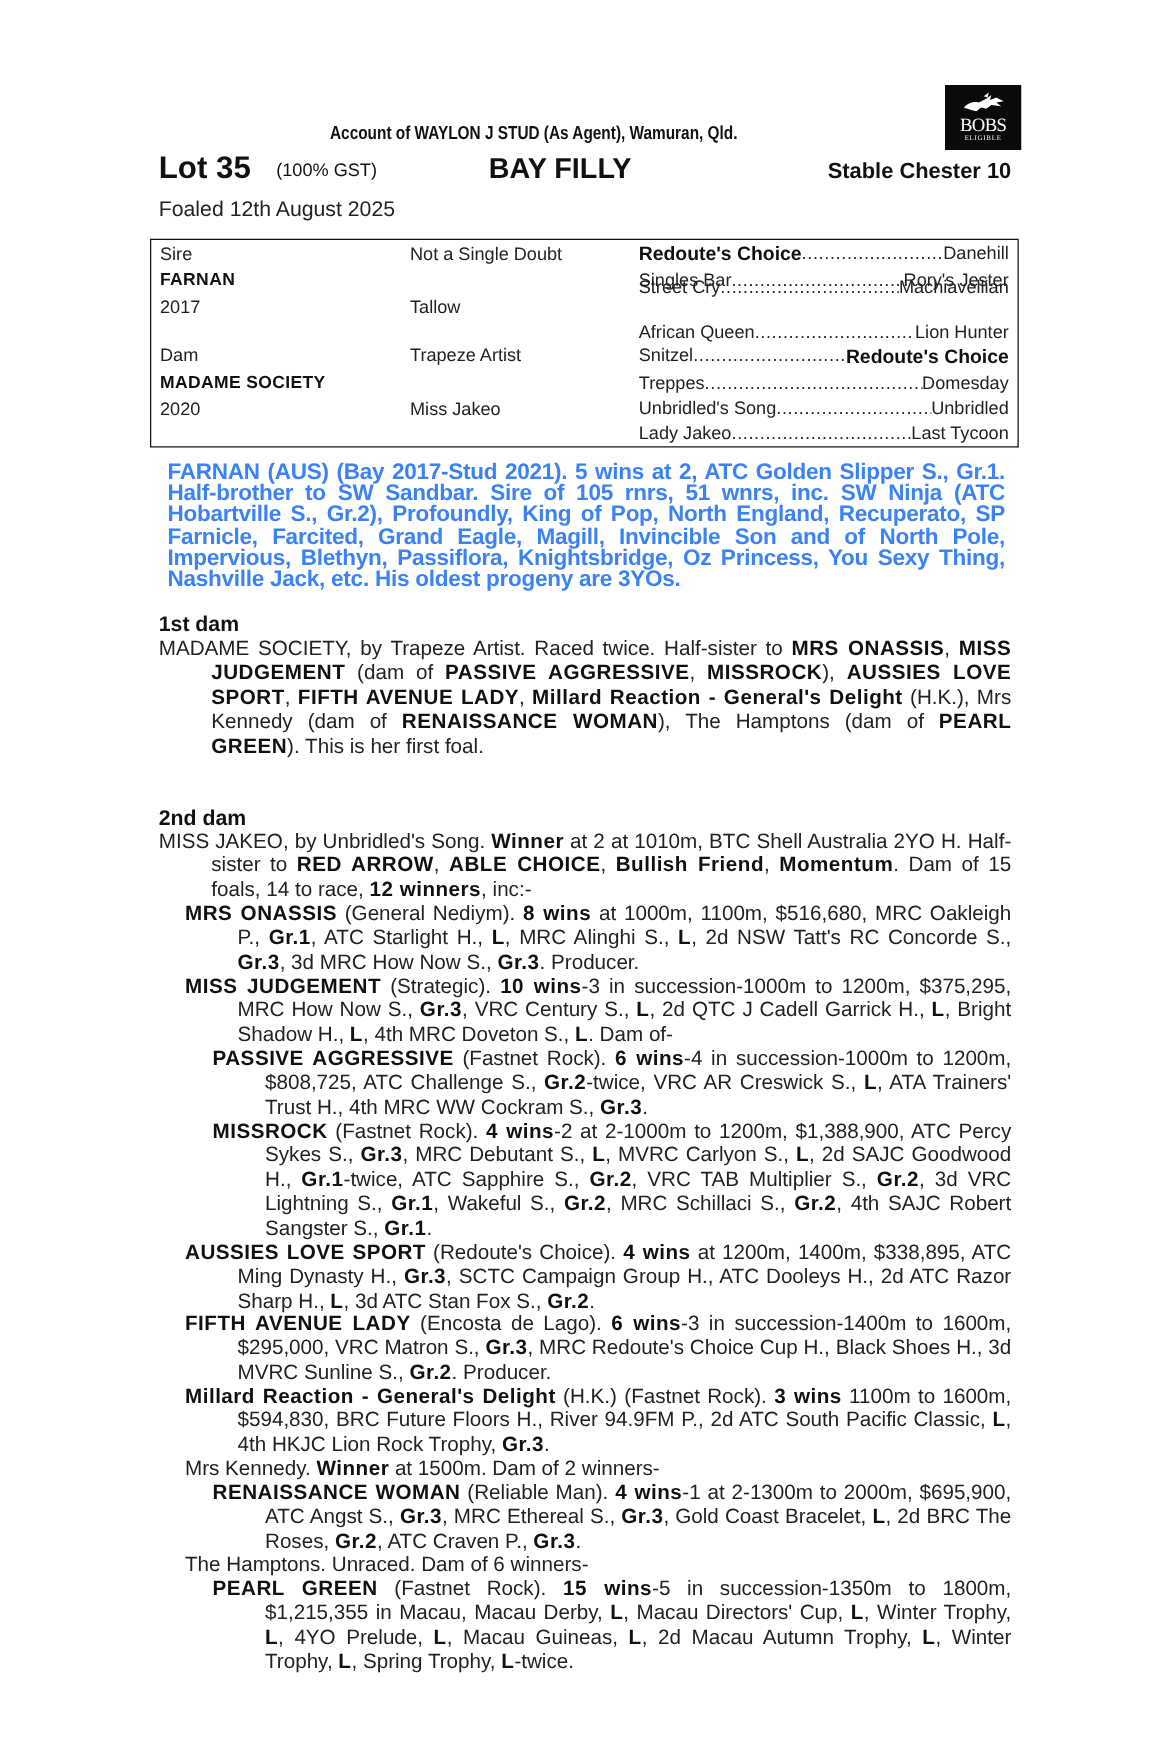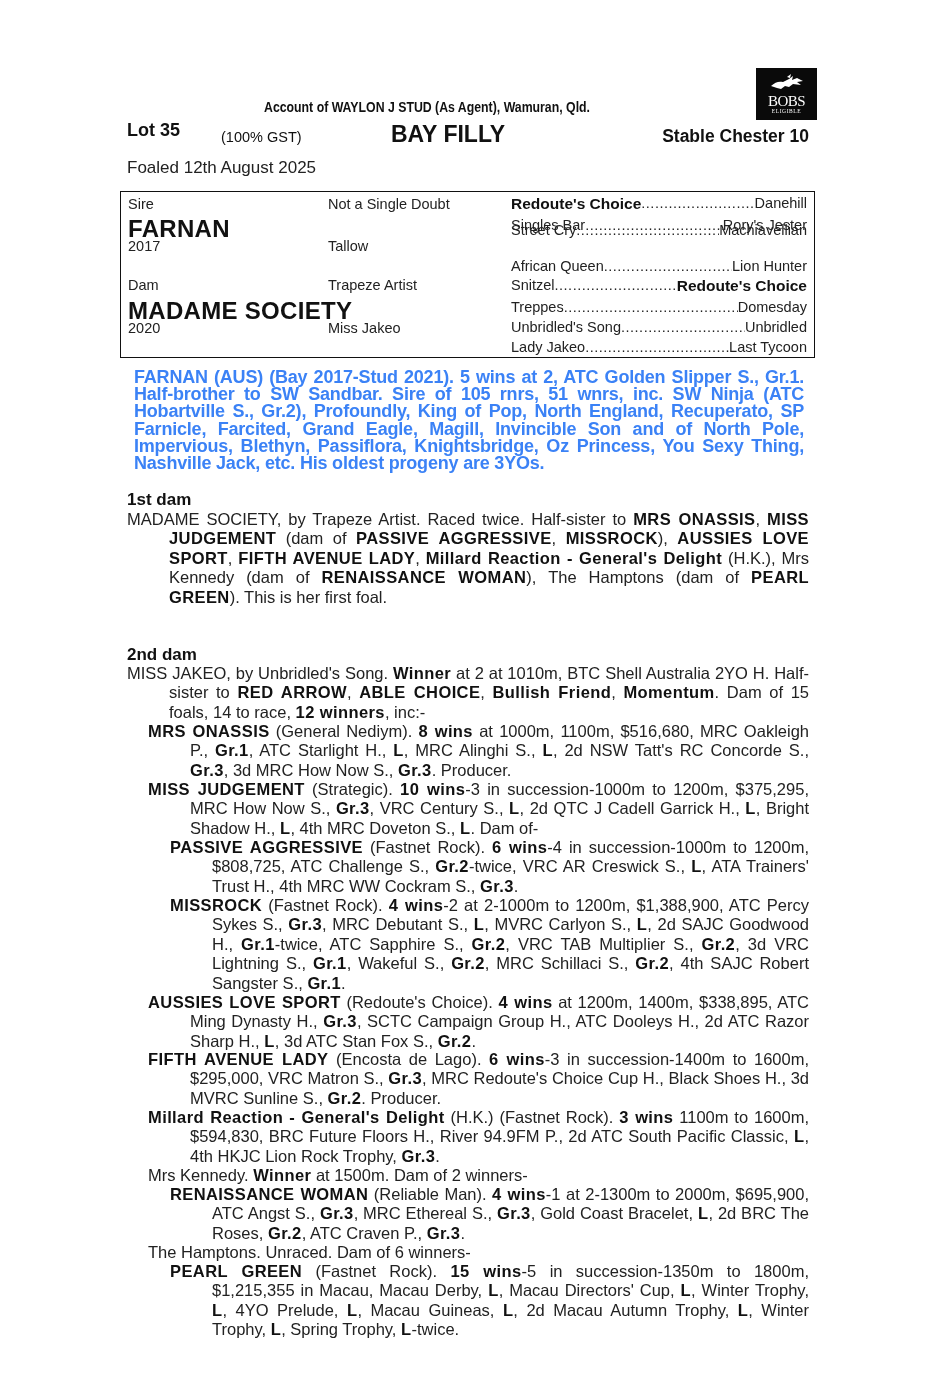--- a/index.html
+++ b/index.html
@@ -8,33 +8,33 @@
 
     .logo { position: absolute; left: 756px; top: 68px; width: 61px; height: 52px; background: #0a0a0a; color: #fff; text-align: center; }
     .logo svg { display: block; margin: 5px auto 0; }
     .logo .logo-main { font-family: "Liberation Serif", serif; font-size: 15px; line-height: 14px; letter-spacing: -0.5px; margin-top: 1px; }
     .logo .logo-sub { font-family: "Liberation Serif", serif; font-size: 5.5px; letter-spacing: 0.6px; line-height: 7px; }
 
     .vendor { position: absolute; left: 127px; width: 600px; top: 98px; text-align: center; font-family: "Liberation Sans", sans-serif; font-weight: bold; font-size: 15px; transform: scaleX(0.82); transform-origin: 50% 50%; }
     .vendor span { display: inline-block; }
 
     .lot-line { position: absolute; left: 127px; top: 120px; width: 682px; height: 30px; }
-    .lot-label { position: absolute; left: 0; top: 0; font-weight: bold; font-size: 18px; }
+    .lot-label { position: absolute; left: 0; top: 0; font-weight: bold; font-size: 25px; }
     .lot-gst { position: absolute; left: 94px; top: 9px; font-size: 14.5px; }
     .lot-sex { position: absolute; left: 264px; top: 1px; font-weight: bold; font-size: 23px; }
     .lot-stable { position: absolute; right: 0; top: 6px; font-weight: bold; font-size: 17.5px; }
 
     .foal-line { position: absolute; left: 127px; top: 158px; width: 682px; height: 22px; font-size: 17px; color: #222; }
     .foaled { position: absolute; left: 0; top: 0; }
     .branded { position: absolute; right: 0; top: 0; white-space: nowrap; }
     .brand-icon { display: inline-block; vertical-align: -3px; margin: 0 2px; }
 
     .pedigree { position: absolute; left: 120px; top: 191px; width: 695px; height: 167px; border: 1.5px solid #111; box-sizing: border-box; }
     .ped-cell { position: absolute; font-size: 14.5px; color: #222; white-space: nowrap; }
-    .ped-cell.bold-lg { font-weight: bold; font-size: 24px; color: #111; letter-spacing: 0.3px; }
+    .ped-cell.bold-lg { font-weight: bold; font-size: 14px; color: #111; letter-spacing: 0.3px; }
     .ped-gp { position: absolute; left: 390px; width: 296px; font-size: 14.5px; color: #222; display: flex; white-space: nowrap; overflow: hidden; }
     .ped-gp .l, .ped-gp .r { flex: none; }
     .ped-gp .dots { flex: 1; overflow: hidden; letter-spacing: 0.5px; }
     .ped-gp .dots::after { content: "......................................................................................................"; }
     .ped-gp b { font-weight: bold; color: #111; font-size: 15.5px; }
 
     .sire-notes { position: absolute; left: 134px; top: 369px; width: 670px; font-weight: bold; font-size: 18px; line-height: 17.2px; text-align: justify; font-family: "Liberation Sans", sans-serif; color: #3b82f6; letter-spacing: -0.2px; }
 
     .section-head { position: absolute; left: 127px; font-weight: bold; font-size: 17px; color: #111; }
 

